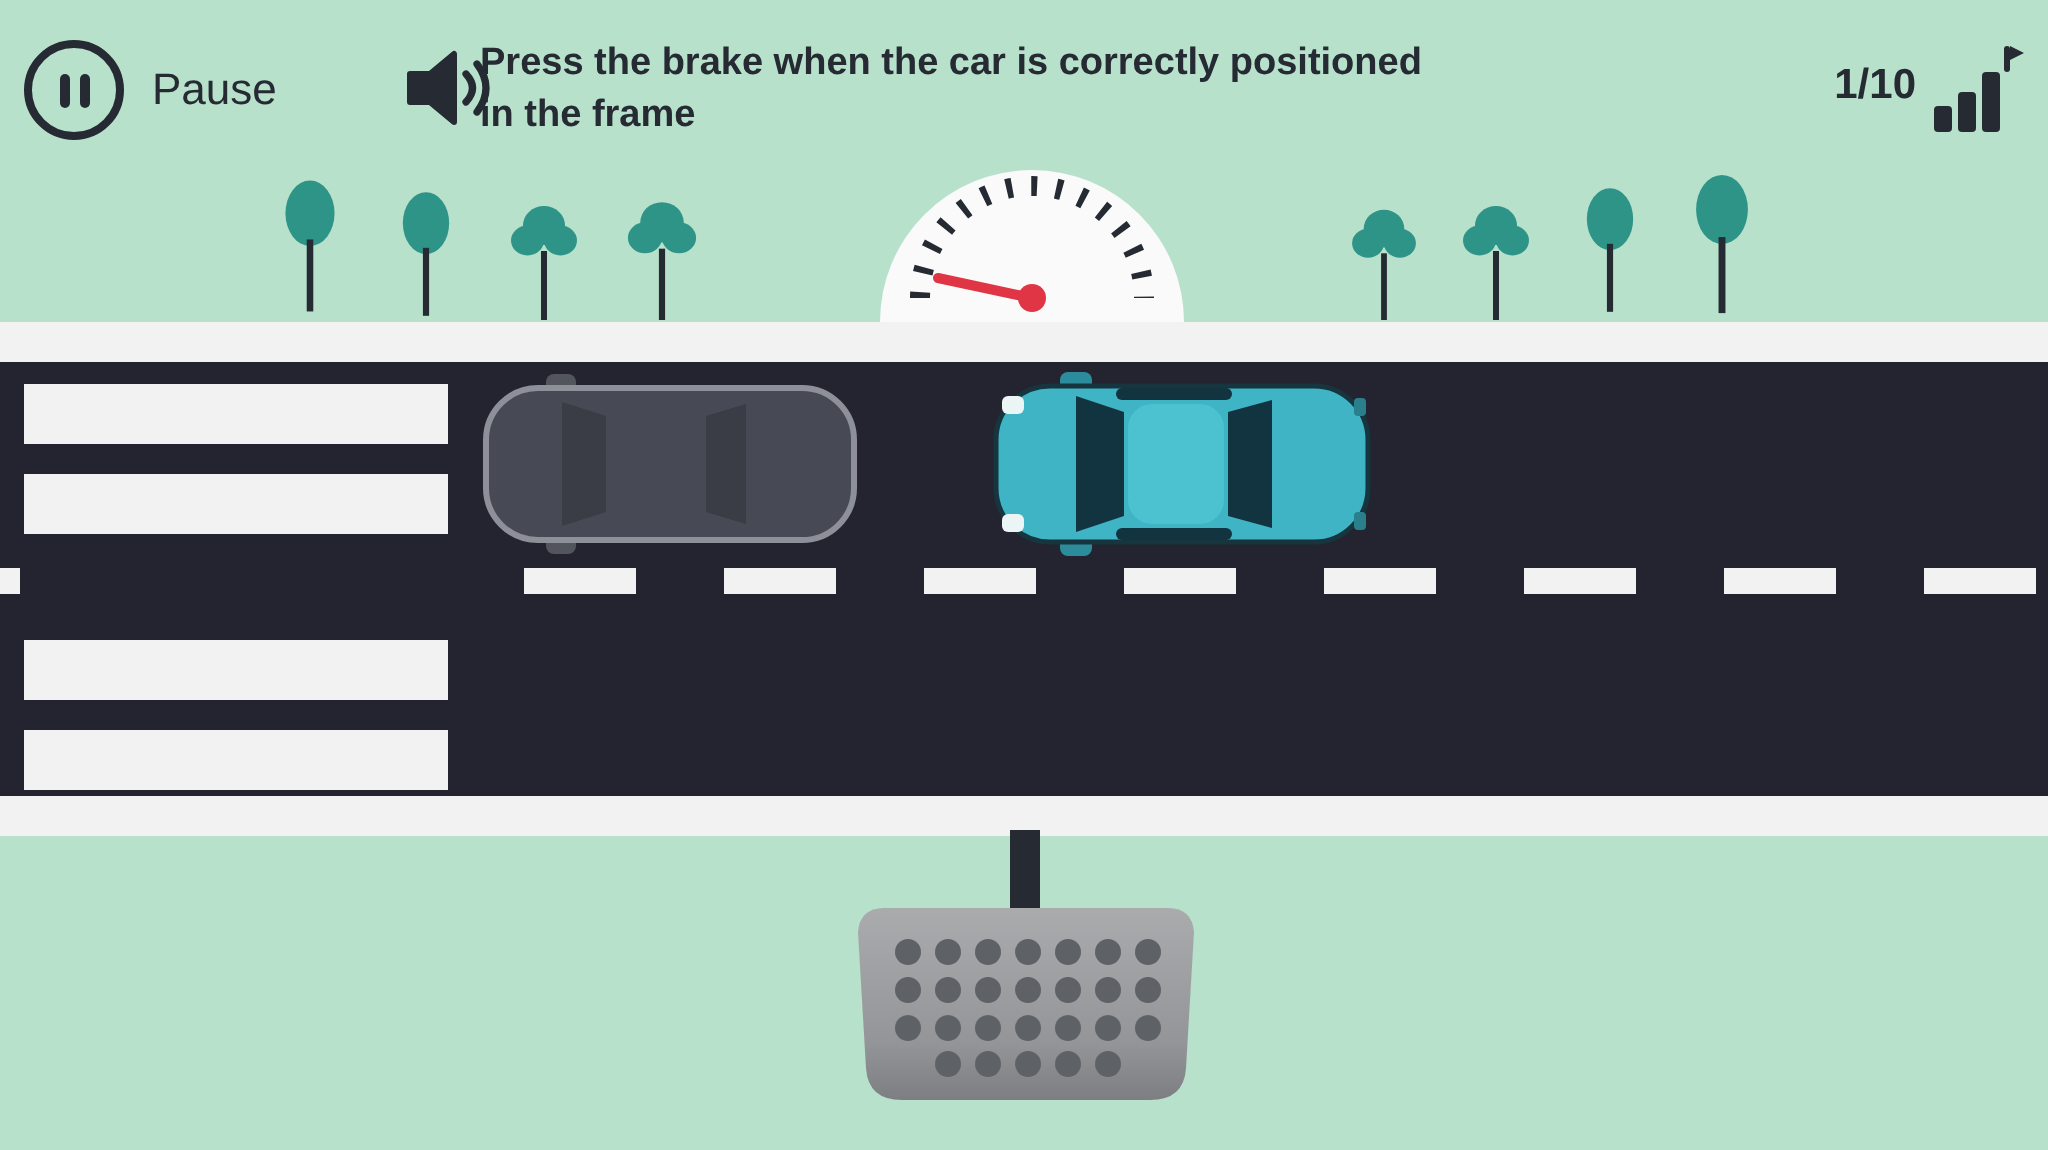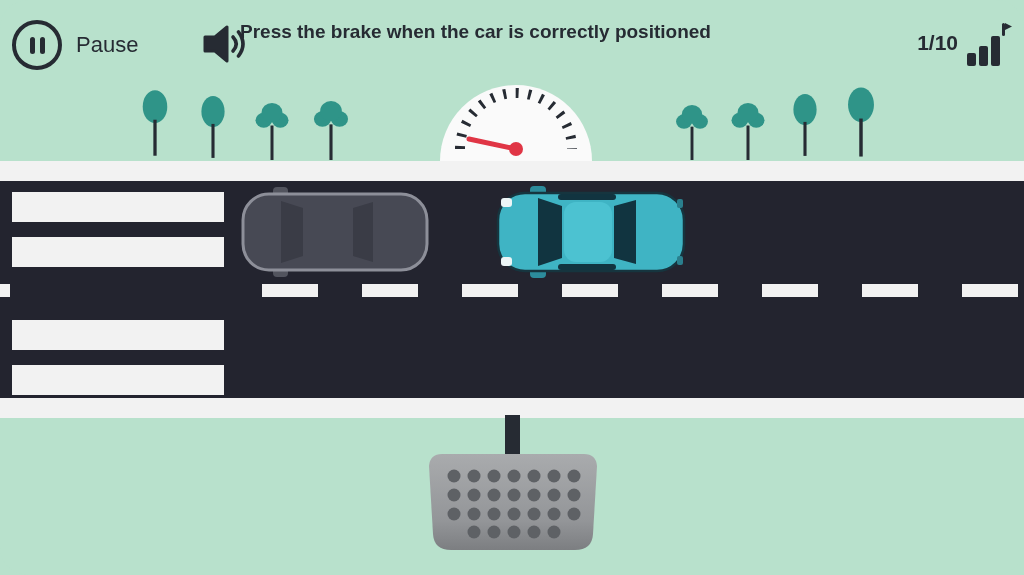--- a/index.html
+++ b/index.html
@@ -74,20 +74,21 @@
   </button>
 
   <svg class="speaker" width="46" height="40" viewBox="0 0 46 40">
     <path d="M2,13 L12,13 L24,3 L24,37 L12,27 L2,27 Z" fill="#262b33" stroke="#262b33" stroke-width="3" stroke-linejoin="round"></path>
     <path d="M30,13 Q36.5,20 30,27" fill="none" stroke="#262b33" stroke-width="3.6" stroke-linecap="round"></path>
     <path d="M35.5,8 Q44.5,20 35.5,32" fill="none" stroke="#262b33" stroke-width="3.6" stroke-linecap="round"></path>
   </svg>
 
   <div class="instruction">
     <span>Press the brake when the car is correctly positioned</span><br>
+    <span>in the frame</span>
   </div>
 
   <span class="score">1/10</span>
 
   <svg class="progress-icon" width="46" height="44" viewBox="0 0 46 44">
     <rect x="1" y="31" width="9" height="13" rx="2" fill="#262b33"></rect>
     <rect x="13" y="24" width="9" height="20" rx="2" fill="#262b33"></rect>
     <rect x="25" y="14" width="9" height="30" rx="2" fill="#262b33"></rect>
     <rect x="36" y="1" width="3" height="13" rx="1.5" fill="#262b33"></rect>
     <path d="M39,1 L46,4.5 L39,8 Z" fill="#262b33"></path>

